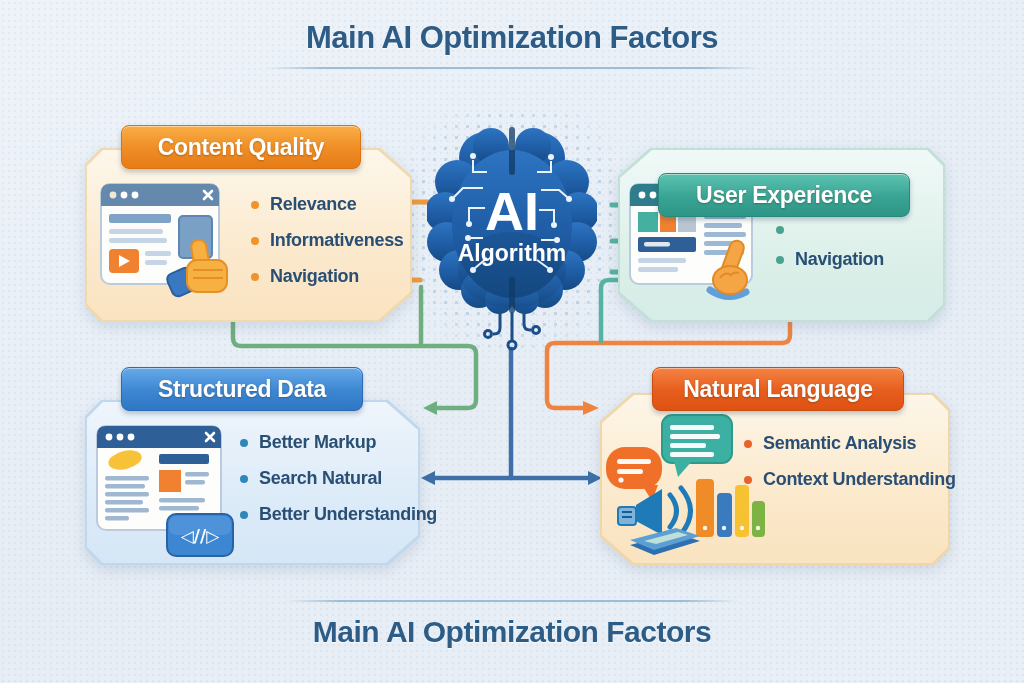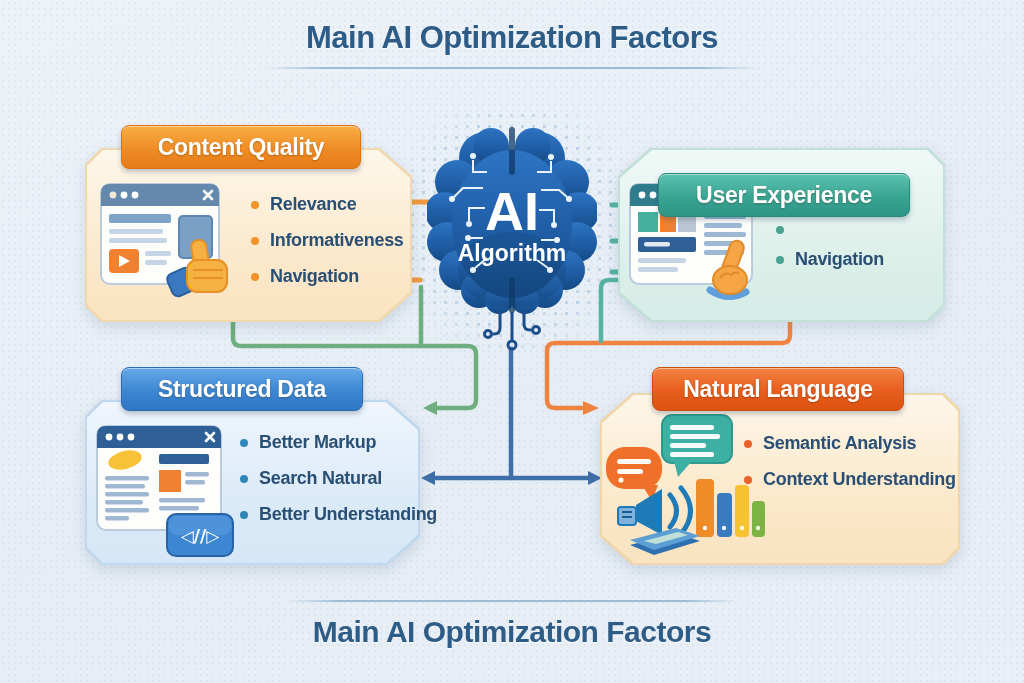--- a/index.html
+++ b/index.html
@@ -262,21 +262,21 @@
           <span class="dot"></span>
           <span class="label">Search Natural</span>
         </div>
       <div class="item">
           <span class="dot"></span>
           <span class="label">Better Understanding</span>
         </div>
     </div>
   </div>
 
-  <div class="panel theme-rust cut-left" style="left:600px;top:393px;width:350px;height:172px;padding-left:10px;">
+  <div class="panel theme-rust cut-left" style="left:600px;top:393px;width:350px;height:172px;">
     <div class="shape-wrap">
         <div class="shape">
           <div class="shape-inner"></div>
         </div>
       </div>
     <div class="badge" style="left:52px;top:-26px;width:250px;">
       <span>Natural Language</span>
     </div>
     <svg class="panel-icon" style="left:4px;top:20px;" width="165" height="150" viewBox="0 0 165 150">
       <g>

